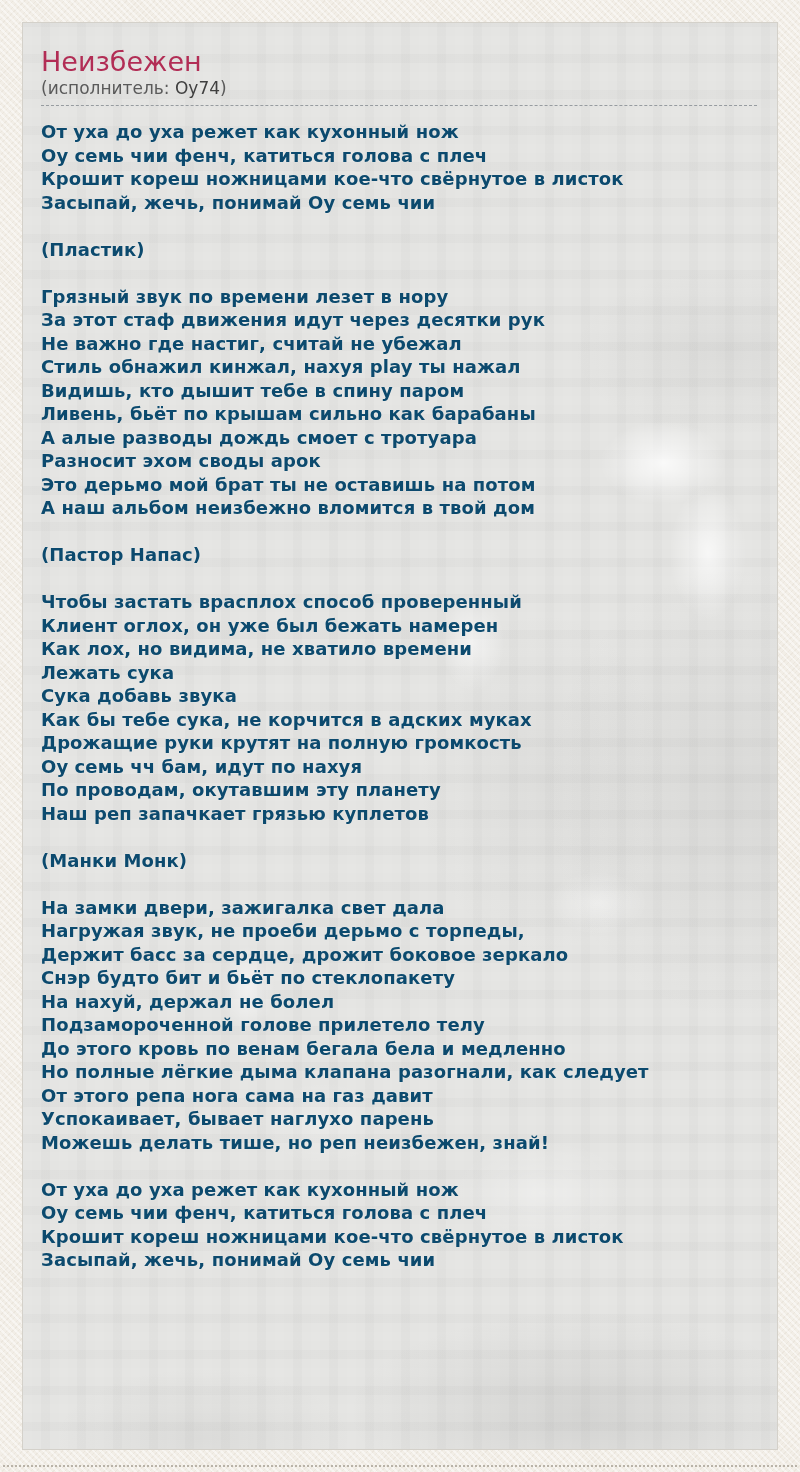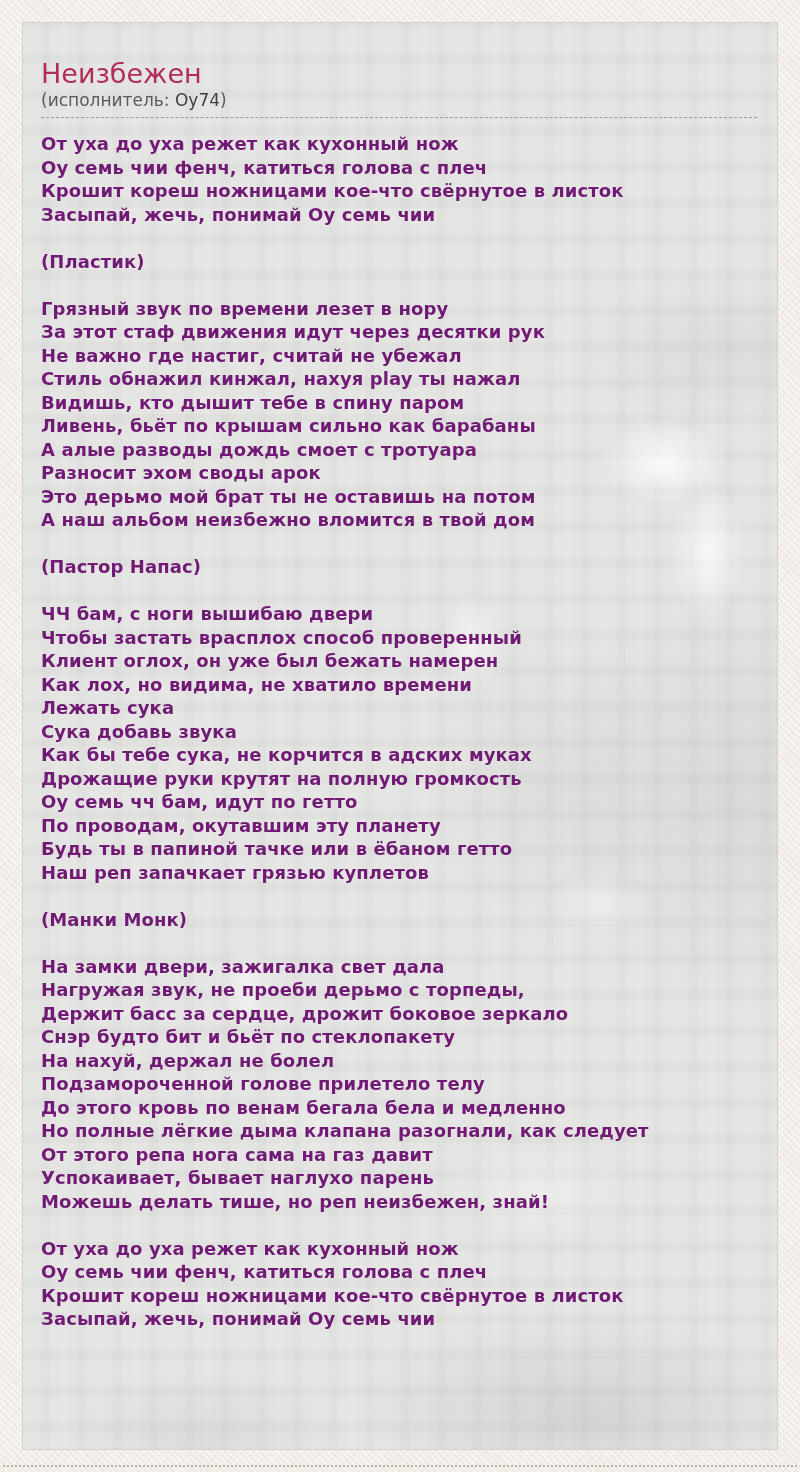--- a/index.html
+++ b/index.html
@@ -41,21 +41,21 @@
       radial-gradient(240px 290px at 710px 770px, rgba(110,110,110,0.10), rgba(110,110,110,0) 78%),
       radial-gradient(300px 130px at 560px 1390px, rgba(100,100,100,0.13), rgba(100,100,100,0) 78%),
       radial-gradient(190px 90px at 180px 1415px, rgba(110,110,110,0.08), rgba(110,110,110,0) 78%),
       radial-gradient(160px 220px at 520px 760px, rgba(120,120,120,0.07), rgba(120,120,120,0) 78%),
       repeating-linear-gradient(90deg, rgba(255,255,255,0.045) 0 9px, rgba(0,0,0,0) 9px 18px, rgba(128,128,128,0.040) 18px 27px, rgba(0,0,0,0) 27px 36px),
       repeating-linear-gradient(0deg, rgba(255,255,255,0.040) 0 9px, rgba(0,0,0,0) 9px 18px, rgba(120,120,120,0.040) 18px 27px, rgba(0,0,0,0) 27px 36px);
   }
 
   .content {
     position: relative;
-    padding: 36px 20px 0 18px;
+    padding: 24px 20px 0 18px;
   }
 
   .song-title {
     margin: 0;
     font-size: 27px;
     font-weight: normal;
     line-height: 30px;
     color: #b22d55;
   }
 
@@ -75,21 +75,21 @@
     border: 0;
     border-bottom: 1px dashed #979ca0;
     margin: 6px 0 0 0;
   }
 
   .lyrics {
     margin-top: 14px;
     font-size: 18px;
     font-weight: bold;
     letter-spacing: 0.1px;
-    color: #701a75;
+    color: #0c4a6e;
     text-shadow: 0 0 2px rgba(255,255,255,0.35);
   }
   .lyric-line {
     line-height: 23.5px;
     white-space: pre;
   }
   .lyric-line:empty::before { content: "\00a0"; }
 
   .bottom-rule {
     position: absolute;
@@ -121,31 +121,29 @@
         <div class="lyric-line">Стиль обнажил кинжал, нахуя play ты нажал</div>
         <div class="lyric-line">Видишь, кто дышит тебе в спину паром</div>
         <div class="lyric-line">Ливень, бьёт по крышам сильно как барабаны</div>
         <div class="lyric-line">А алые разводы дождь смоет с тротуара</div>
         <div class="lyric-line">Разносит эхом своды арок</div>
         <div class="lyric-line">Это дерьмо мой брат ты не оставишь на потом</div>
         <div class="lyric-line">А наш альбом неизбежно вломится в твой дом</div>
         <div class="lyric-line"></div>
         <div class="lyric-line">(Пастор Напас)</div>
         <div class="lyric-line"></div>
-        <div class="lyric-line">ЧЧ бам, с ноги вышибаю двери</div>
         <div class="lyric-line">Чтобы застать врасплох способ проверенный</div>
         <div class="lyric-line">Клиент оглох, он уже был бежать намерен</div>
         <div class="lyric-line">Как лох, но видима, не хватило времени</div>
         <div class="lyric-line">Лежать сука</div>
         <div class="lyric-line">Сука добавь звука</div>
         <div class="lyric-line">Как бы тебе сука, не корчится в адских муках</div>
         <div class="lyric-line">Дрожащие руки крутят на полную громкость</div>
-        <div class="lyric-line">Оу семь чч бам, идут по гетто</div>
+        <div class="lyric-line">Оу семь чч бам, идут по нахуя</div>
         <div class="lyric-line">По проводам, окутавшим эту планету</div>
-        <div class="lyric-line">Будь ты в папиной тачке или в ёбаном гетто</div>
         <div class="lyric-line">Наш реп запачкает грязью куплетов</div>
         <div class="lyric-line"></div>
         <div class="lyric-line">(Манки Монк)</div>
         <div class="lyric-line"></div>
         <div class="lyric-line">На замки двери, зажигалка свет дала</div>
         <div class="lyric-line">Нагружая звук, не проеби дерьмо с торпеды,</div>
         <div class="lyric-line">Держит басс за сердце, дрожит боковое зеркало</div>
         <div class="lyric-line">Снэр будто бит и бьёт по стеклопакету</div>
         <div class="lyric-line">На нахуй, держал не болел</div>
         <div class="lyric-line">Подзамороченной голове прилетело телу</div>

